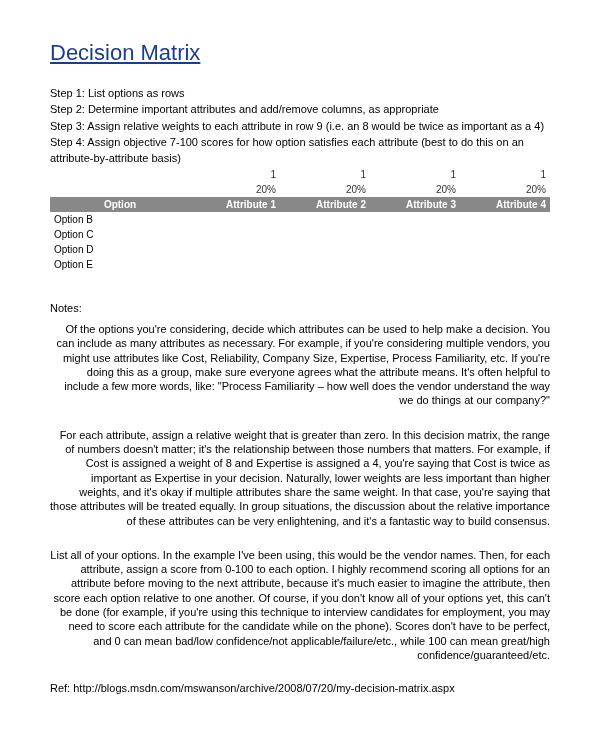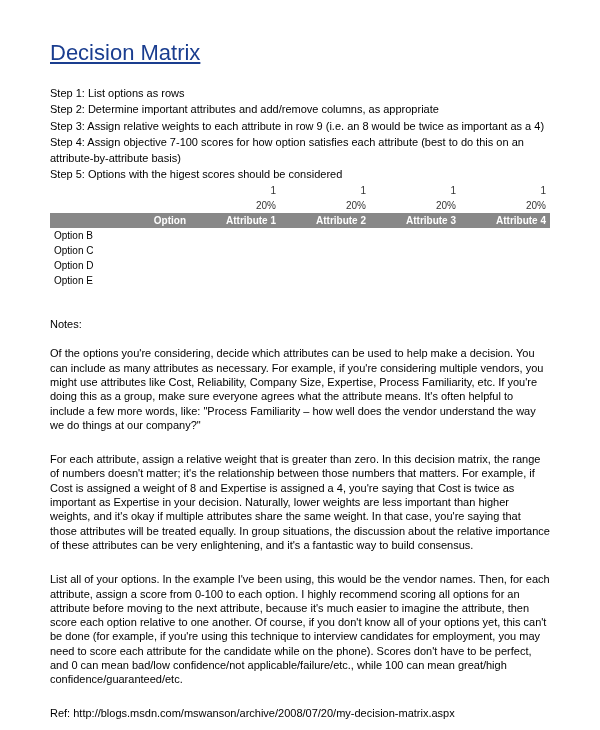--- a/index.html
+++ b/index.html
@@ -47,58 +47,58 @@
     font-weight: bold;
   }
   .matrix .weight-row td {
     color: #333;
   }
   .notes-heading {
     margin-top: 20px;
     margin-bottom: 8px;
   }
   .para {
-    margin: 16px 0 20px 0;
+    margin: 8px 0 20px 0;
     line-height: 1.3;
+    text-align: right;
   }
   .ref {
     margin: 10px 0 30px 0;
   }
 </style>
 </head>
 <body>
 
 <div class="title">Decision Matrix</div>
 
 <div class="steps">
   <div class="step">Step 1: List options as rows</div>
   <div class="step">Step 2: Determine important attributes and add/remove columns, as appropriate</div>
   <div class="step">Step 3: Assign relative weights to each attribute in row 9 (i.e. an 8 would be twice as important as a 4)</div>
   <div class="step">Step 4: Assign objective 7-100 scores for how option satisfies each attribute (best to do this on an attribute-by-attribute basis)</div>
-  <div class="step">Step 5: Options with the higest scores should be considered</div>
 </div>
 
 <table class="matrix">
   <tbody>
       <tr class="weight-row">
     <td class="opt-col"></td>
     <td class="attr-col">1</td>
     <td class="attr-col">1</td>
     <td class="attr-col">1</td>
     <td class="attr-col">1</td>
   </tr>
   <tr class="weight-row">
     <td class="opt-col"></td>
     <td>20%</td>
     <td>20%</td>
     <td>20%</td>
     <td>20%</td>
   </tr>
   <tr class="header-row">
-    <td class="opt-col" style="text-align:right">Option</td>
+    <td class="opt-col" style="text-align:center">Option</td>
     <td>Attribute 1</td>
     <td>Attribute 2</td>
     <td>Attribute 3</td>
     <td>Attribute 4</td>
   </tr>
   <tr>
         <td class="opt-col">Option B</td>
         <td></td>
         <td></td>
         <td></td>

